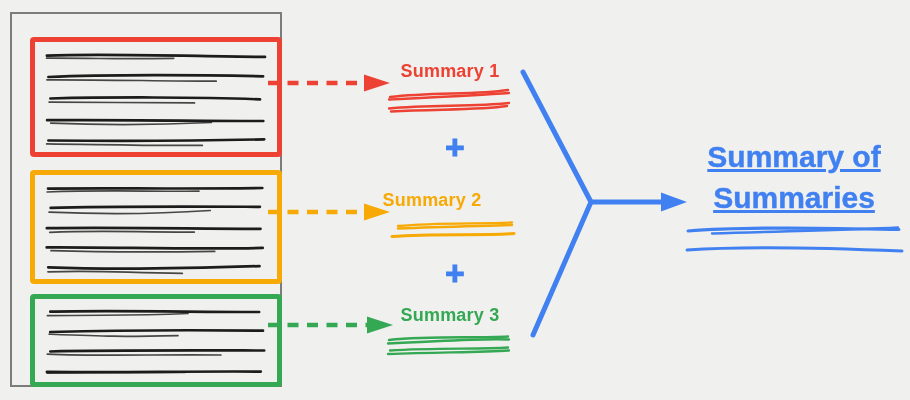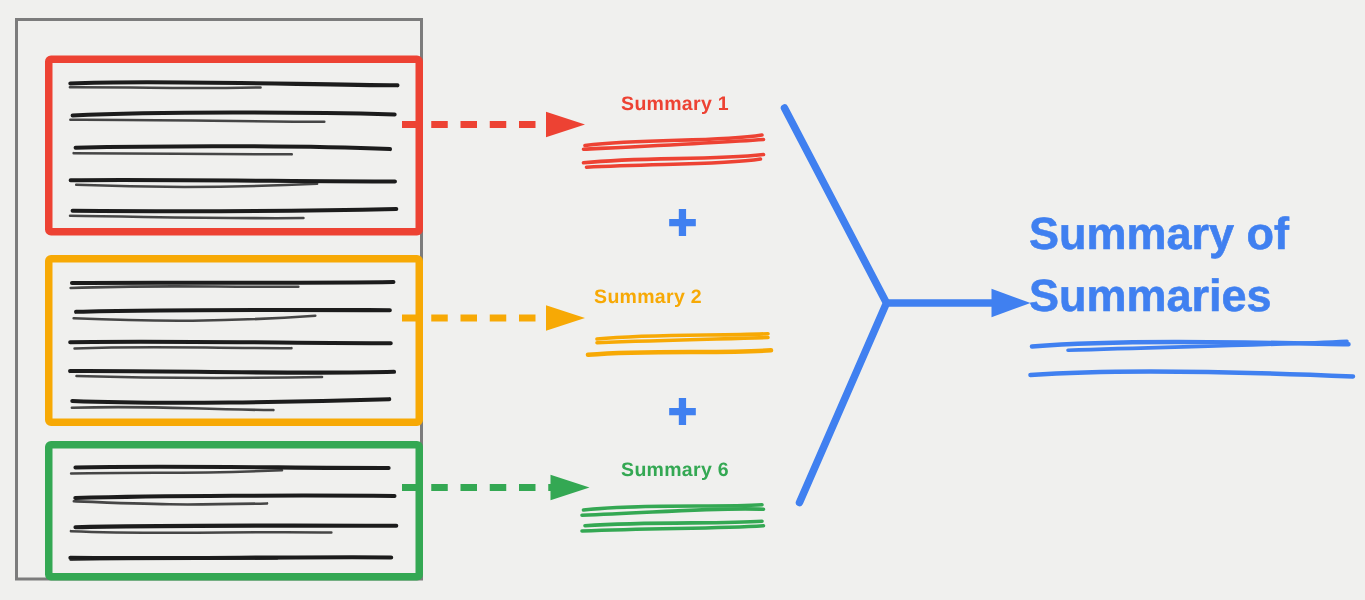--- a/index.html
+++ b/index.html
@@ -32,35 +32,35 @@
   .s-green {stroke:var(--green);}  .f-green {fill:var(--green);}
   .s-blue  {stroke:var(--blue);}   .f-blue  {fill:var(--blue);}
   .dash{stroke-width:4.6;stroke-dasharray:11 8.5;fill:none;}
   .scrib{fill:none;stroke-width:2.4;stroke-linecap:round;}
   .scrib-thick{fill:none;stroke-width:3;stroke-linecap:round;}
   .joinline{fill:none;stroke-width:5;stroke-linecap:round;stroke-linejoin:round;}
 
   
   .sum-label{
     position:absolute;width:160px;text-align:center;
-    font-size:13px;font-weight:700;letter-spacing:.2px;white-space:nowrap;
+    font-size:18px;font-weight:700;letter-spacing:.2px;white-space:nowrap;
   }
   .lbl-red   {left:370px;top:61px; color:var(--red);}
   .lbl-orange{left:352px;top:190px;color:var(--orange);}
   .lbl-green {left:370px;top:305px;color:var(--green);}
   .plus{
     position:absolute;left:425px;width:60px;text-align:center;
     color:var(--blue);font-size:33px;font-weight:700;line-height:36px;
     -webkit-text-stroke:1.2px var(--blue);
   }
   .plus-1{top:130px;}
   .plus-2{top:256px;}
   .final-title{
-    position:absolute;left:686px;top:136px;width:216px;
-    color:var(--blue);font-size:30px;font-weight:700;line-height:41px;
+    position:absolute;left:686px;top:136px;width:216px;text-align:center;
+    color:var(--blue);font-size:30px;font-weight:700;line-height:41px;text-decoration:underline;
     -webkit-text-stroke:.4px var(--blue);
   }
 </style>
 </head>
 <body>
 
 <div class="stage">
 
   <div class="doc-frame">
     <div class="chunk chunk-red">
@@ -150,15 +150,15 @@
       <path class="scrib-thick s-blue" d="M688,231 C750,226 842,228.5 899,229.5"></path>
       <path class="scrib s-blue" d="M712,233.5 C790,231 852,230 898,227.5"></path>
       <path class="scrib-thick s-blue" d="M687,250 C742,246 832,248 902,251"></path>
     </g>
   </svg>
 
   <div class="sum-label lbl-red">Summary 1</div>
   <div class="plus plus-1">+</div>
   <div class="sum-label lbl-orange">Summary 2</div>
   <div class="plus plus-2">+</div>
-  <div class="sum-label lbl-green">Summary 6</div>
+  <div class="sum-label lbl-green">Summary 3</div>
   <div class="final-title">Summary of Summaries</div>
 </div>
 
 </body></html>

